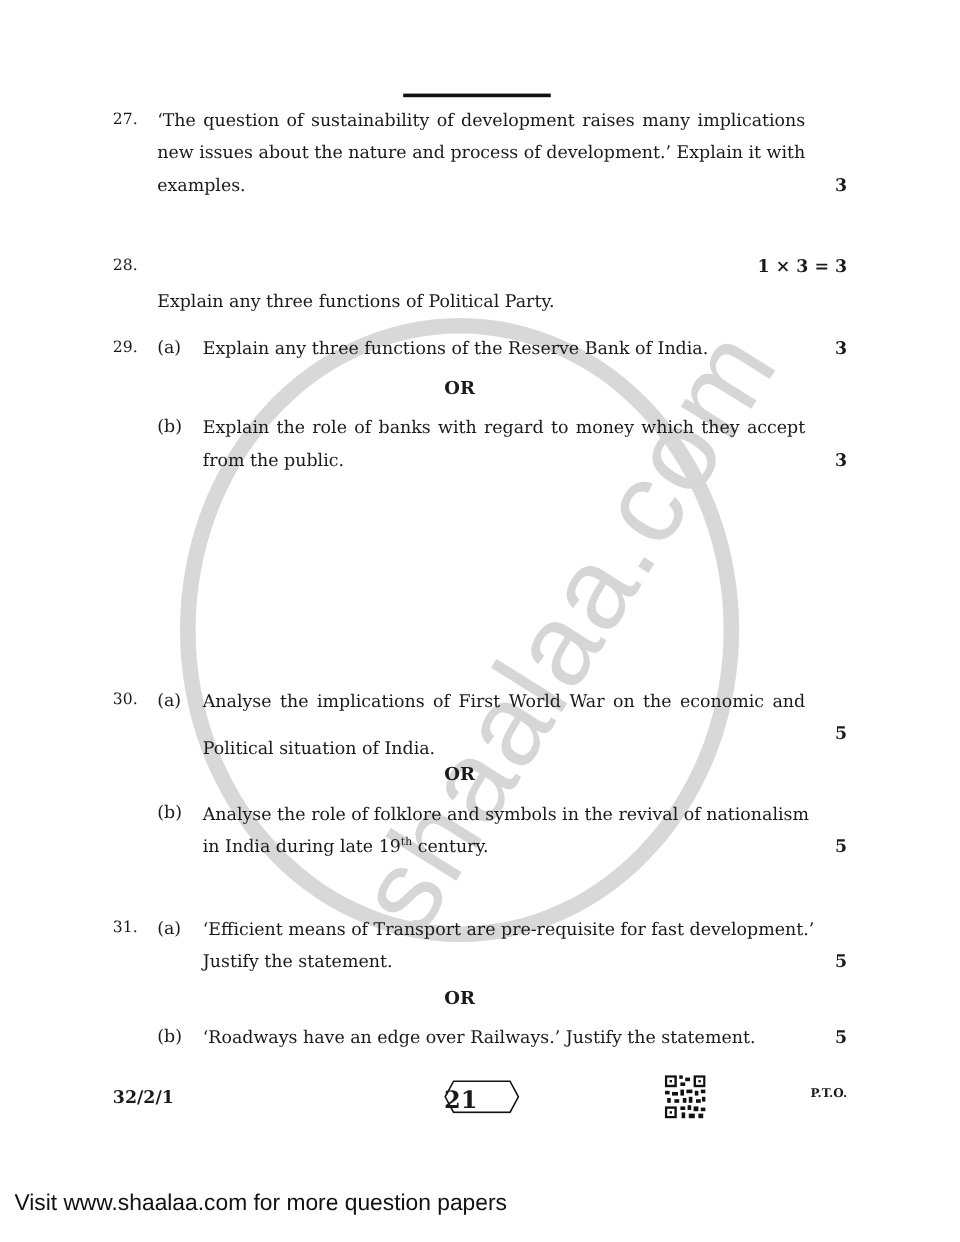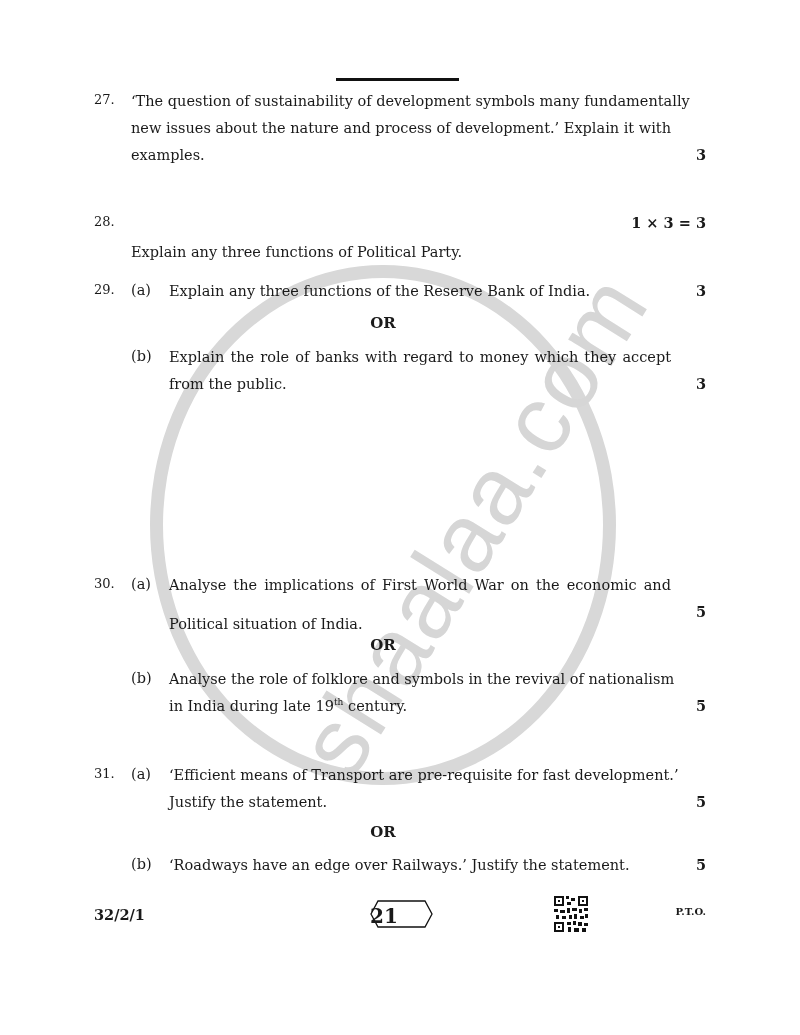--- a/index.html
+++ b/index.html
@@ -44,21 +44,21 @@
 
 <div class="page">
 
   <div class="watermark"></div>
   <div class="watermark-text">shaalaa.com</div>
 
   <div class="top-rule"></div>
 
   <div>
     <span class="qnum" style="top:92px;">27.</span>
-    <div class="line justify" style="left:131px; top:88px; width:540px;">‘The question of sustainability of development symbols many fundamentally</div>
+    <div class="line justify" style="left:131px; top:88px; width:540px;">‘The question of sustainability of development raises many implications</div>
     <div class="line justify" style="left:131px; top:115px; width:540px;">new issues about the nature and process of development.’ Explain it with</div>
     <div class="line" style="left:131px; top:142px;">examples.</div>
     <span class="marks" style="top:146px;">3</span>
   </div>
 
   <div>
     <span class="qnum" style="top:214px;">28.</span>
     <div class="line" style="left:131px; top:210px;margin-top:29px;">Explain any three functions of Political Party.</div>
     <span class="marks" style="top:214px;">1 × 3 = 3</span>
   </div>
@@ -152,13 +152,14 @@
         <rect x="24" y="26" width="4" height="4" fill="#111"></rect>
       <rect x="30" y="27" width="4" height="3" fill="#111"></rect>
         <rect x="14" y="31" width="3" height="5" fill="#111"></rect>
         <rect x="20" y="32" width="5" height="4" fill="#111"></rect>
         <rect x="28" y="32" width="4" height="4" fill="#111"></rect>
     </svg>
   </div>
 
   <span class="pto">P.T.O.</span>
 
+  <div class="site-footer">Visit www.shaalaa.com for more question papers</div>
 </div>
 
 </body></html>

